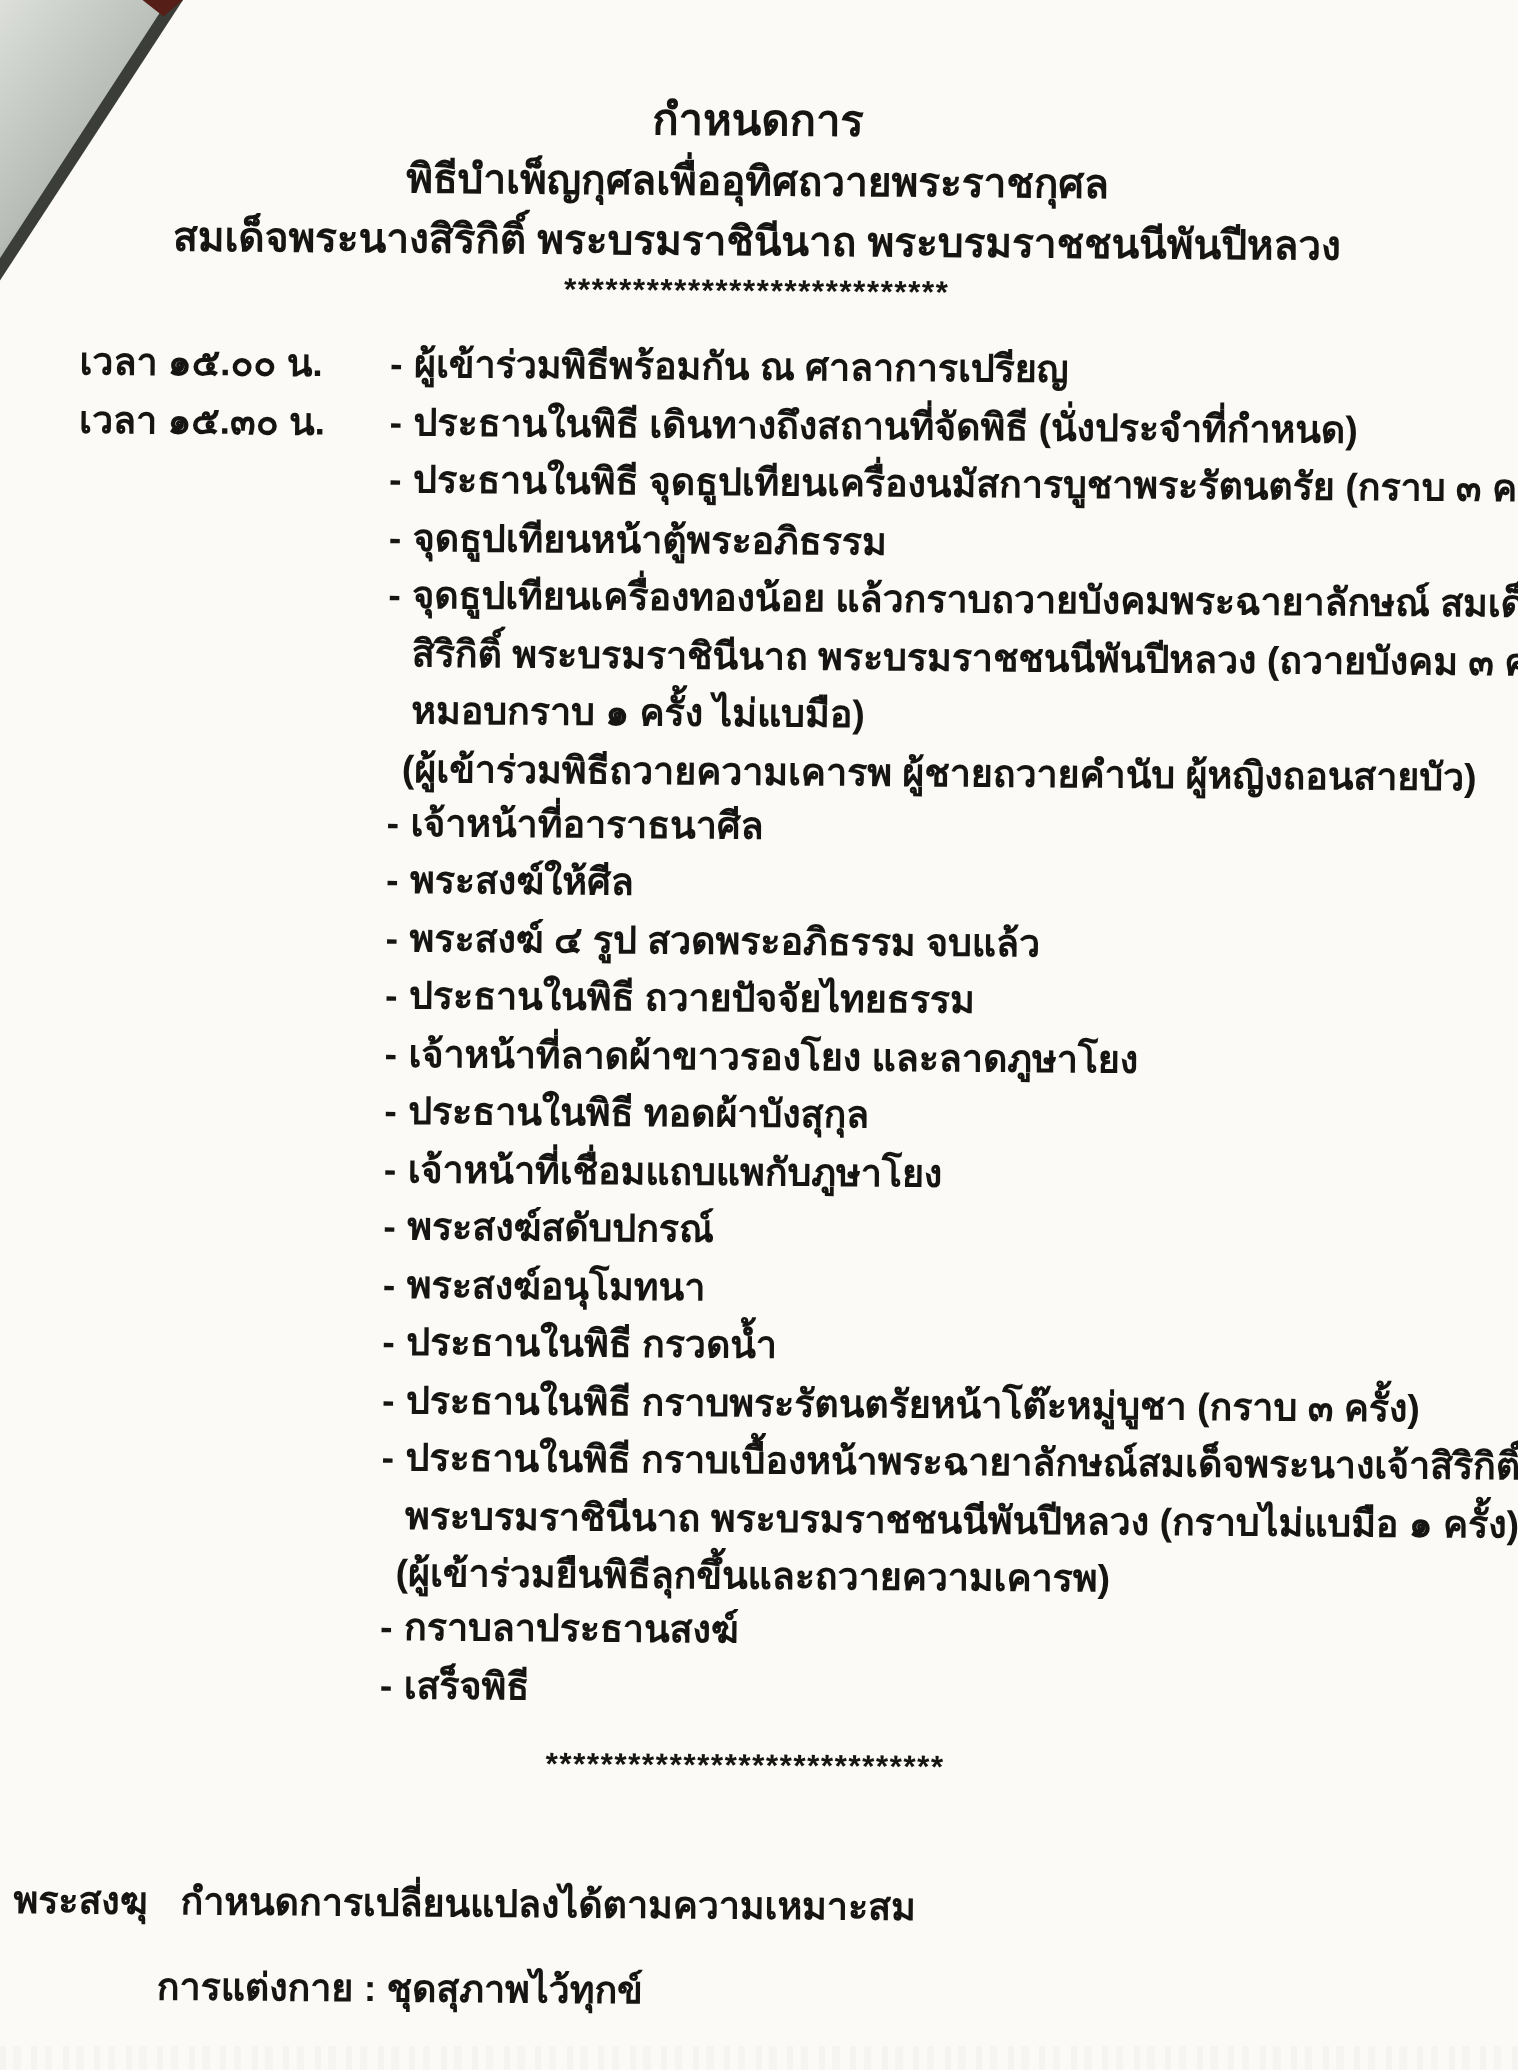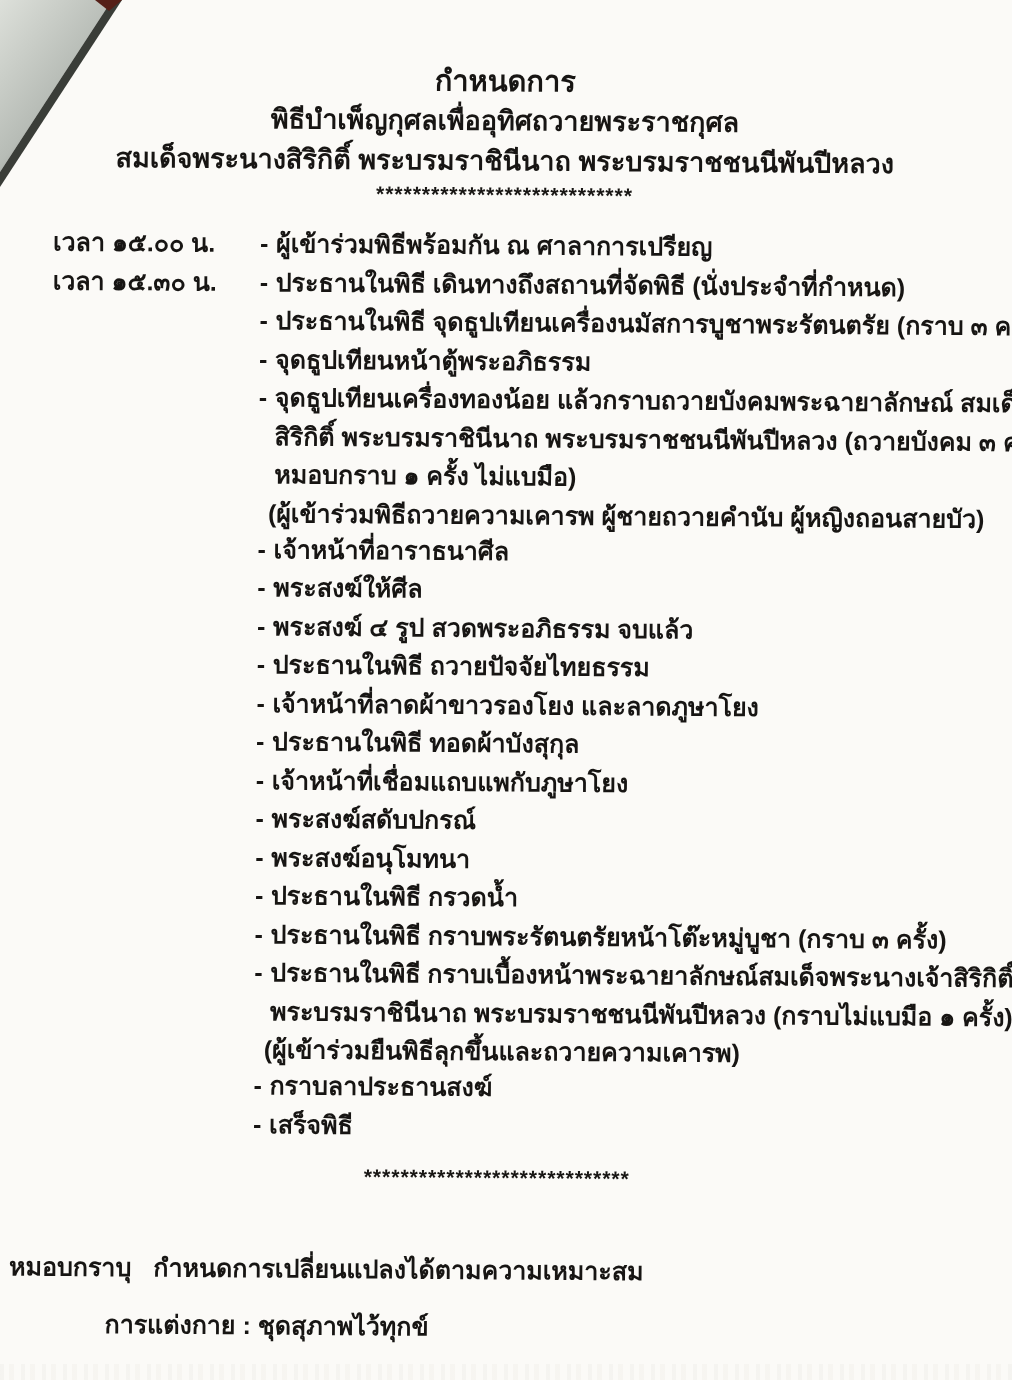--- a/index.html
+++ b/index.html
@@ -174,21 +174,21 @@
     <span class="time"></span>
     <span class="dash">-</span>
     <span class="text">เสร็จพิธี</span>
   </div>
       </div>
 
     <div class="divider bottom">*****************************</div>
 
     <div class="note">
       <div class="note-line1">
-        <span class="lbl">หมอบกราบุ</span>
+        <span class="lbl">พระสงฆุ</span>
         <span>กำหนดการเปลี่ยนแปลงได้ตามความเหมาะสม</span>
       </div>
       <div class="note-line2">การแต่งกาย : ชุดสุภาพไว้ทุกข์</div>
     </div>
 
   </div>
 
   <svg class="corner-fold" viewBox="0 0 140 195" aria-hidden="true">
     <defs>
       <linearGradient id="foldg" x1="0" y1="0" x2="0.85" y2="1">

